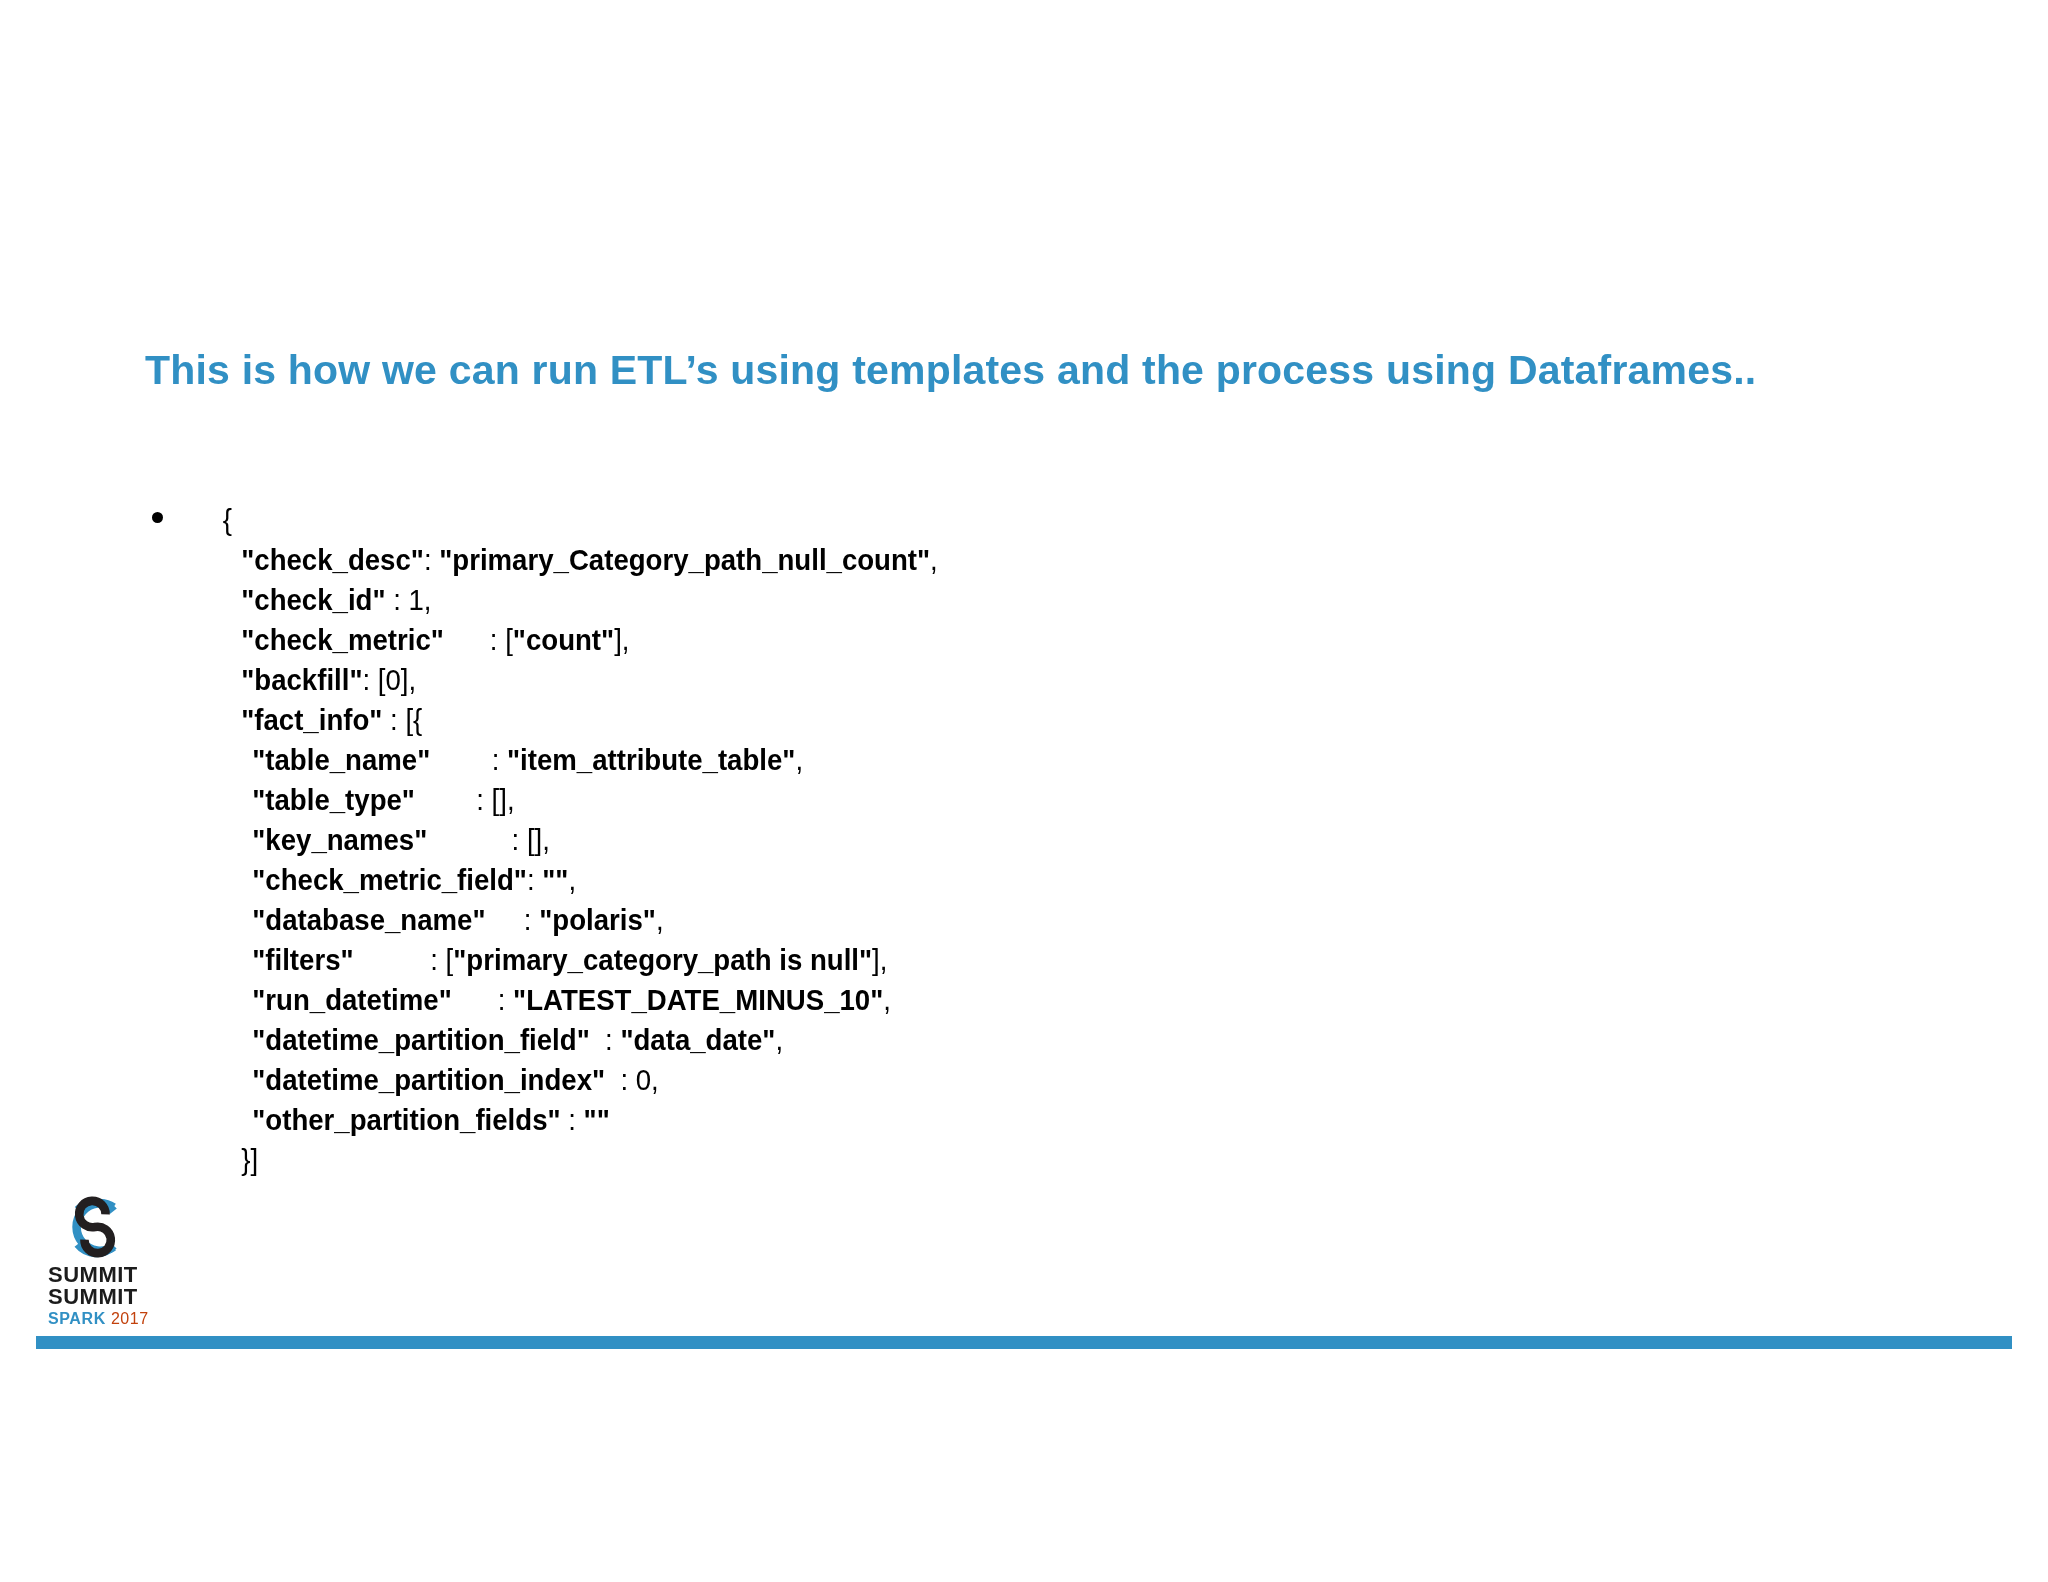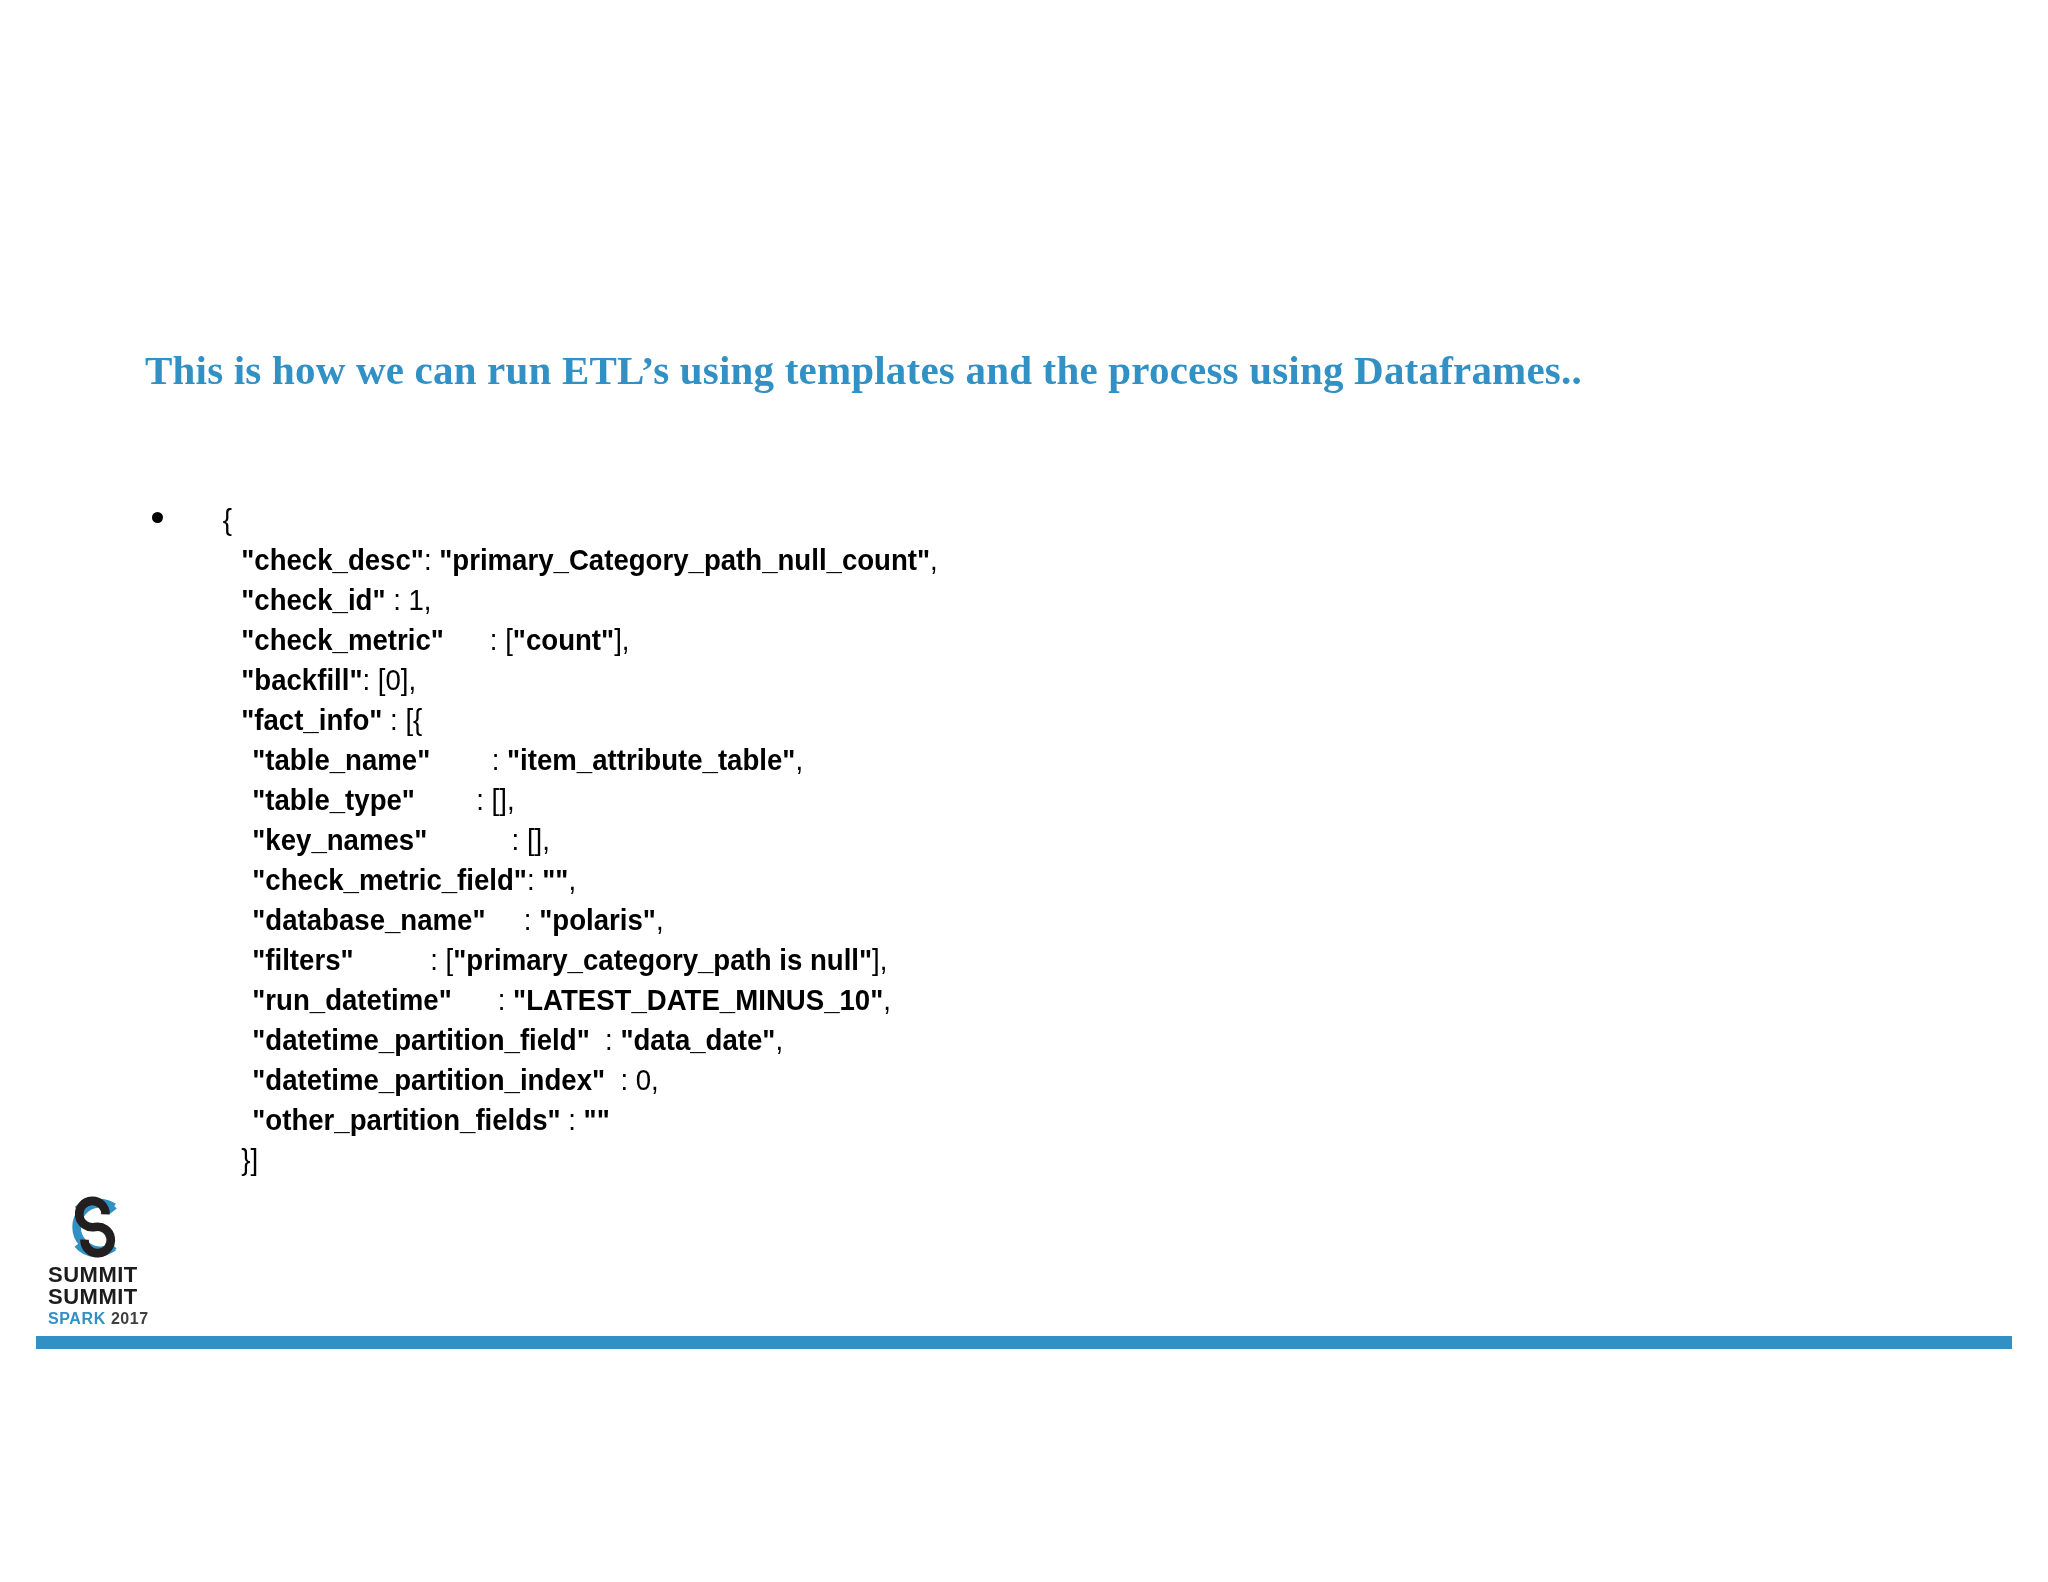--- a/index.html
+++ b/index.html
@@ -22,21 +22,21 @@
     background: #ffffff;
   }
 
   
   #slide-title {
     position: absolute;
     left: 145px;
     top: 320px;
     width: 1760px;
     color: #3190c4;
-    font-family: Liberation Serif, serif;
+    font-family: Liberation Sans, sans-serif;
     font-size: 41px;
     font-weight: bold;
     letter-spacing: 0.2px;
     white-space: nowrap;
     line-height: 1.15;
   }
 
   
   #content-body {
     position: absolute;
@@ -116,21 +116,21 @@
   .wm-line3 {
     display: block;
     font-family: "Liberation Sans", sans-serif;
     font-weight: bold;
     font-size: 16px;
     letter-spacing: 0.6px;
     line-height: 19px;
     margin-top: 1px;
   }
   .wm-east { color: #3190c4; }
-  .wm-year { color: #404040; font-weight: bold; text-align: right; }
+  .wm-year { color: #c2410c; font-weight: normal; text-align: right; }
 
   
   #footer-bar {
     position: absolute;
     left: 36px;
     top: 1336px;
     width: 1976px;
     height: 13px;
     background: #3190c4;
   }

